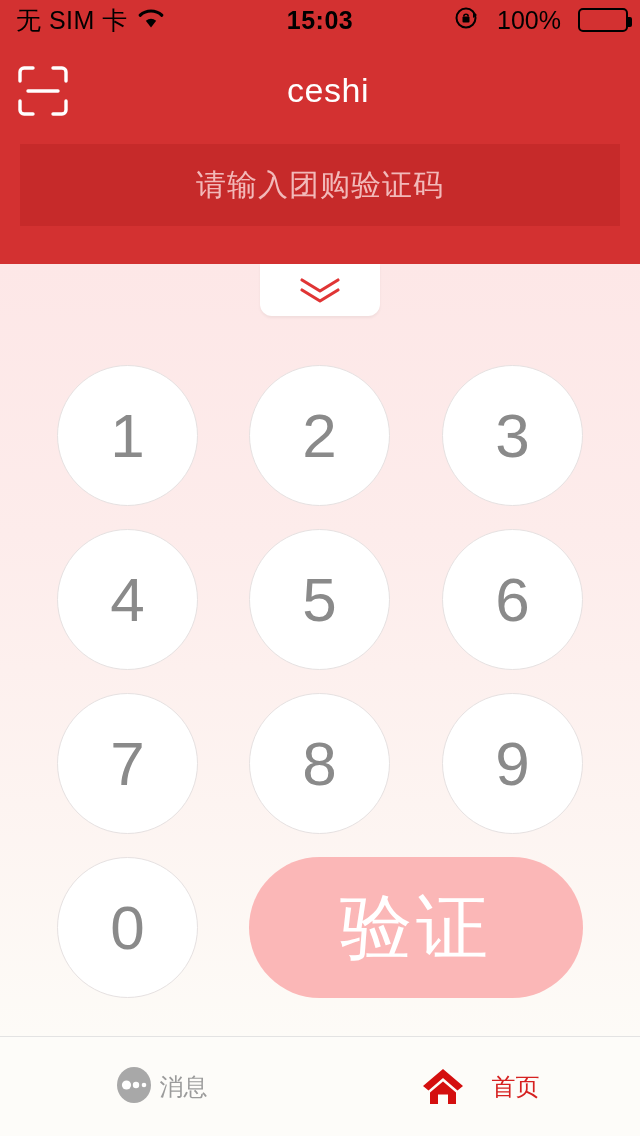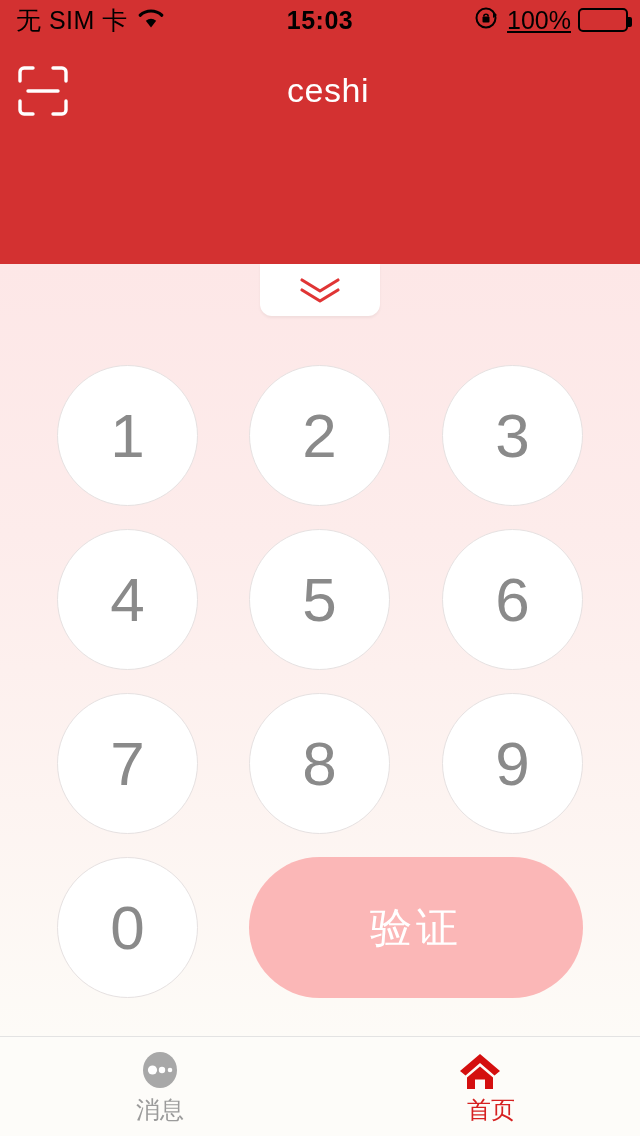--- a/index.html
+++ b/index.html
@@ -26,21 +26,21 @@
   }
   .sb-carrier { font-size:25px; letter-spacing:0.5px; color:#000; line-height:1; }
   .wifi-ic { display:block; }
   .sb-center {
     position:absolute; left:0; top:0; width:640px; height:40px;
     display:flex; align-items:center; justify-content:center;
     font-size:25px; font-weight:bold; color:#000; letter-spacing:0.5px;
   }
   .sb-right {
     position:absolute; right:12px; top:0; height:40px;
-    display:flex; align-items:center; gap:7px;text-decoration:underline;
+    display:flex; align-items:center; gap:17px;
   }
   .sb-battpct { font-size:25px; color:#000; line-height:1; }
   .batt {
     position:relative; width:50px; height:24px;
     border:2px solid #000; border-radius:5px; padding:2px;
   }
   .batt-fill { width:100%; height:100%; background:#000; border-radius:2px; }
   .batt-cap {
     position:absolute; right:-6px; top:7px; width:4px; height:10px;
     background:#000; border-radius:0 2px 2px 0;
@@ -99,32 +99,32 @@
   }
   .key.c0 { left:57px; }
   .key.c1 { left:249px; }
   .key.c2 { left:442px; }
 
   .verify-btn {
     position:absolute; left:249px; top:0; width:334px; height:141px;
     border-radius:71px;
     background:#fbb7b7;
     display:flex; align-items:center; justify-content:center;
-    color:#ffffff; font-size:42px; letter-spacing:4px;
+    color:#ffffff; font-size:72px; letter-spacing:4px;
     cursor:pointer; user-select:none;
   }
 
   
   .tabbar {
     position:absolute; left:0; bottom:0; width:640px; height:100px;
     background:#fdfcf9; border-top:1px solid #e3e3e3;
     display:flex;
   }
   .tab {
-    flex:1; display:flex; flex-direction:column;
+    flex:1; display:flex; flex-direction:row;
     align-items:center; justify-content:center; gap:5px;
     cursor:pointer;
   }
   .tab-ic { height:42px; display:flex; align-items:flex-end; justify-content:center; }
   .tab-label { font-size:24px; color:#9b9b9b; line-height:1; }
   .tab.active .tab-label { color:#d62121;margin-left:22px; }
 </style>
 </head>
 <body>
 
@@ -168,20 +168,23 @@
             <path d="M39 6 H48 A4 4 0 0 1 52 10 V19"></path>
             <path d="M52 39 V48 A4 4 0 0 1 48 52 H39"></path>
             <path d="M19 52 H10 A4 4 0 0 1 6 48 V39"></path>
             <path d="M14 29 H44"></path>
           </g>
         </svg>
       </div>
       <div class="nav-title">ceshi</div>
     </div>
 
+    <div class="code-input">
+      <span class="code-input-ph">请输入团购验证码</span>
+    </div>
   </div>
 
   <div class="keypad-area">
 
     <div class="collapse-tab">
       <span>
         <svg width="54" height="34" viewBox="0 0 54 34">
           <g stroke="#e03535" stroke-width="3.2" fill="none" stroke-linecap="round" stroke-linejoin="round">
             <polyline points="9,9 27,20 45,9"></polyline>
             <polyline points="9,19 27,30 45,19"></polyline>

